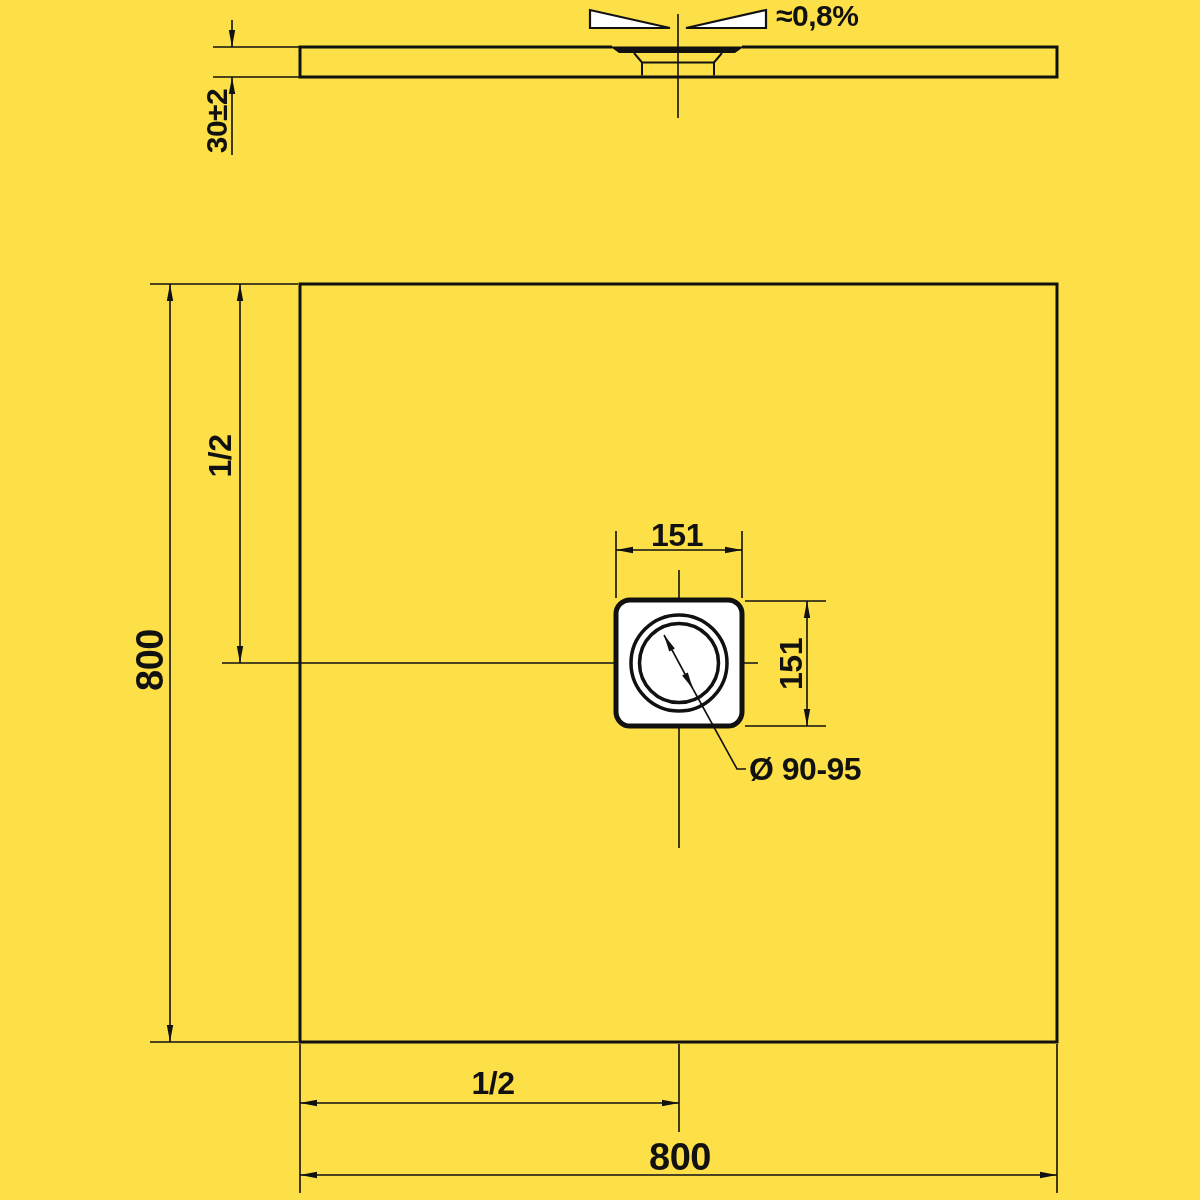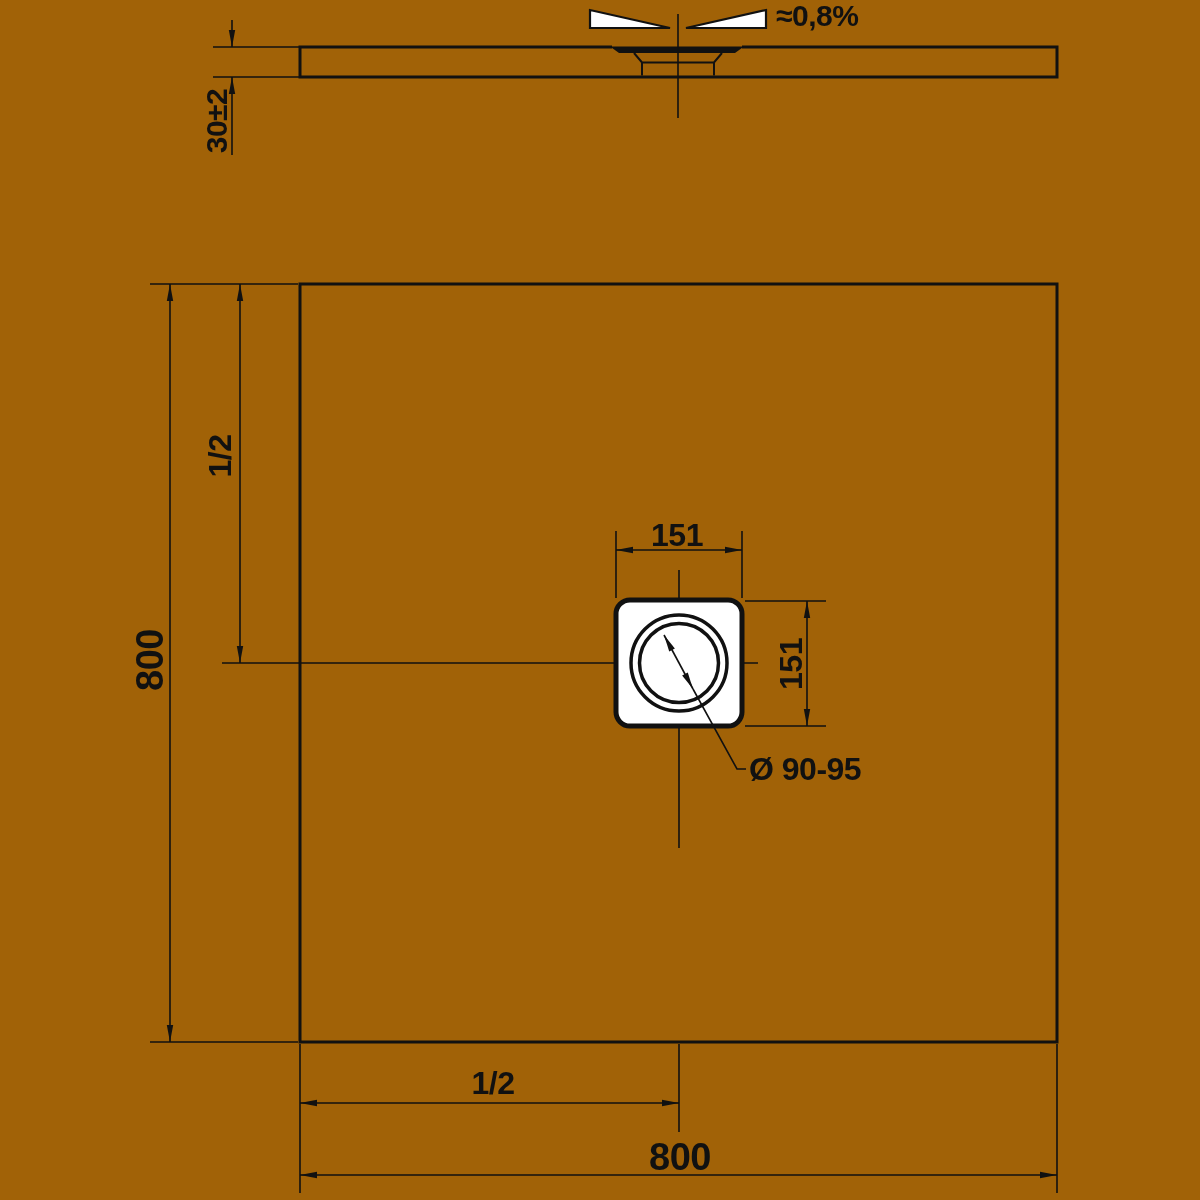--- a/index.html
+++ b/index.html
@@ -1,19 +1,19 @@
 <!DOCTYPE html>
 <html><head>
 <meta charset="utf-8">
 <style>
   html,body{margin:0;padding:0;background:#fff;}
   .canvas{
     position:relative;
     width:1200px;height:1200px;
-    background:#a16207;
+    background:#fde047;
     font-family:"Liberation Sans",sans-serif;
     overflow:hidden;
   }
   svg{display:block;}
   text{
     font-family:"Liberation Sans",sans-serif;
     font-weight:bold;
     fill:#111;
     letter-spacing:-0.5px;
   }

